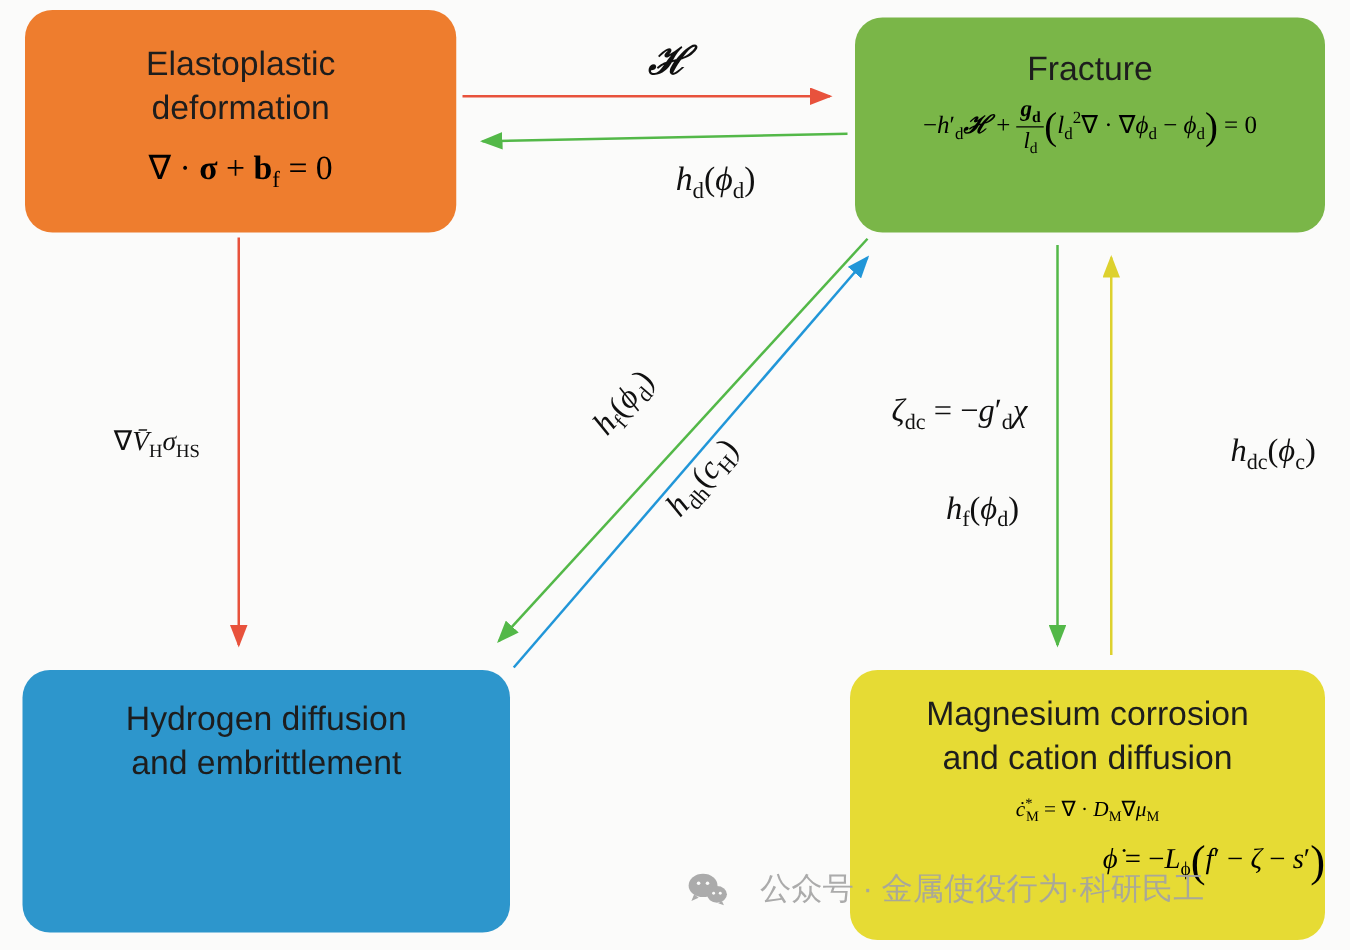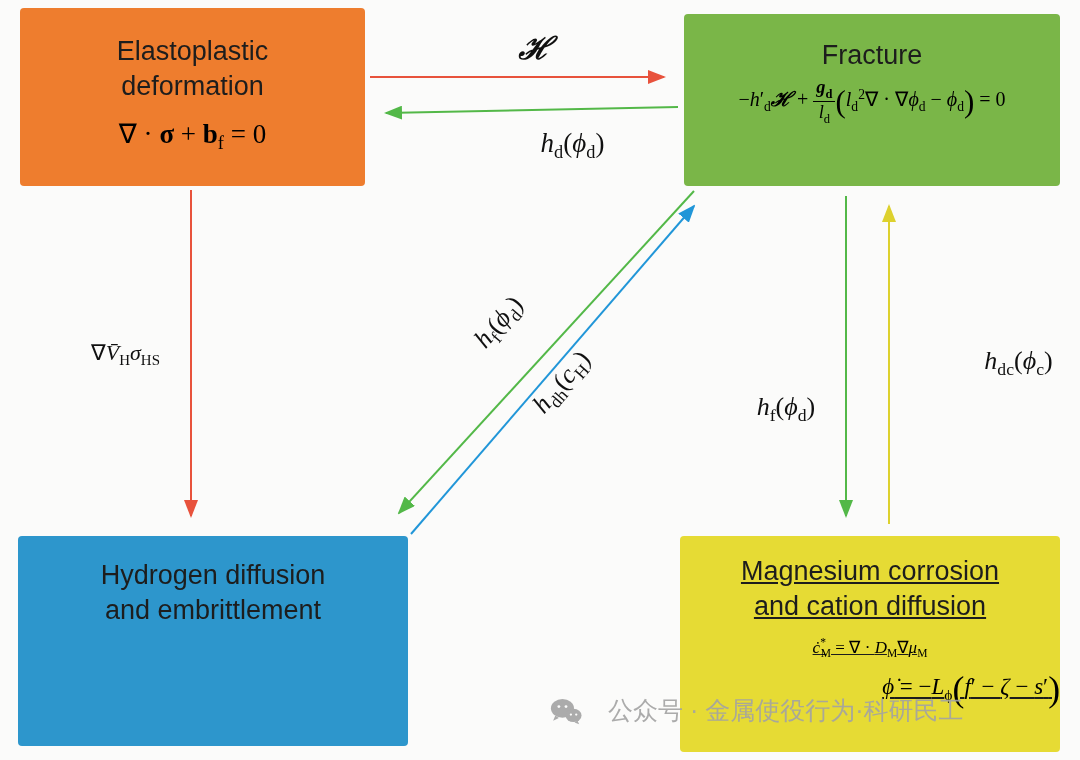--- a/index.html
+++ b/index.html
@@ -7,21 +7,21 @@
     width:1080px;height:760px;
     background:#f7f7f5;
     font-family:"Liberation Sans", sans-serif;
     overflow:hidden;
   }
   #canvas{position:relative;width:1080px;height:760px;background:#fbfbfa;}
   #arrow-layer{position:absolute;inset:0;pointer-events:none;}
 
   .box{
     position:absolute;
-    border-radius:4px;
+    border-radius:22px;
     text-align:center;
     color:var(--title-text);
     box-sizing:border-box;
   }
   .box .title{
     font-size:27px;
     line-height:1.3;
     font-weight:400;
     color:var(--title-text);
   }
@@ -33,21 +33,21 @@
 
   #box-elastoplastic{left:20px;top:8px;width:345px;height:178px;background:var(--box-orange);padding-top:26px;}
   #box-elastoplastic .eq{font-size:27px;margin-top:14px;}
 
   #box-fracture{left:684px;top:14px;width:376px;height:172px;background:var(--box-green);padding-top:24px;}
   #box-fracture .eq{font-size:20px;margin-top:4px;}
 
   #box-hydrogen{left:18px;top:536px;width:390px;height:210px;background:var(--box-blue);padding-top:22px;}
   #box-hydrogen .eq{font-size:19px;margin-top:16px;}
 
-  #box-magnesium{left:680px;top:536px;width:380px;height:216px;background:var(--box-yellow);padding-top:18px;text-decoration:underline;}
+  #box-magnesium{left:680px;top:536px;width:380px;height:216px;background:var(--box-yellow);padding-top:18px;}
   #box-magnesium .eq{font-size:17px;}
   #box-magnesium .eq2{font-size:23px;margin-top:8px;text-align:right;}
 
   .frac{display:inline-block;vertical-align:middle;text-align:center;font-size:0.92em;}
   .frac .num{display:block;border-bottom:1.4px solid currentColor;padding:0 3px;line-height:1.15;font-weight:bold;}
   .frac .den{display:block;padding:0 3px;line-height:1.15;}
   .paren{font-size:1.55em;vertical-align:middle;font-weight:300;}
   sub,sup{font-size:0.68em;}
   sub.tight{margin-left:-0.45em;}
 
@@ -126,20 +126,21 @@
     <div class="title">Magnesium corrosion<br>and cation diffusion</div>
     <div class="eq"><i>ċ</i><sup>*</sup><sub class="tight">M</sub> = ∇ · <i>D</i><sub>M</sub>∇<i>μ</i><sub>M</sub></div>
     <div class="eq eq2"><i>ϕ̇</i> = −<i>L</i><sub>ϕ</sub><span class="paren">(</span><i>f</i>′ − <i>ζ</i> − <i>s</i>′<span class="paren">)</span></div>
   </div>
 
   <div class="lbl" id="lbl-history"><b><i>ℋ</i></b></div>
   <div class="lbl" id="lbl-gradv">∇<i>V̄</i><sub>H</sub><i>σ</i><sub>HS</sub></div>
   <div class="lbl" id="lbl-hd"><i>h</i><sub>d</sub>(<i>ϕ</i><sub>d</sub>)</div>
   <div class="lbl" id="lbl-hf-left"><i>h</i><sub>f</sub>(<i>ϕ</i><sub>d</sub>)</div>
   <div class="lbl" id="lbl-hdh"><i>h</i><sub>dh</sub>(<i>c</i><sub>H</sub>)</div>
+  <div class="lbl" id="lbl-zeta"><i>ζ</i><sub>dc</sub> = −<i>g</i>′<sub>d</sub><i>χ</i></div>
   <div class="lbl" id="lbl-hf-right"><i>h</i><sub>f</sub>(<i>ϕ</i><sub>d</sub>)</div>
   <div class="lbl" id="lbl-hdc"><i>h</i><sub>dc</sub>(<i>ϕ</i><sub>c</sub>)</div>
 
   <div id="watermark">
     <svg width="32" height="28" viewBox="0 0 36 30">
       <ellipse cx="14" cy="12" rx="13" ry="10.5" fill="currentColor"></ellipse>
       <path d="M6 20 l-2.5 6 6.5-3z" fill="currentColor"></path>
       <ellipse cx="26.5" cy="20" rx="9" ry="7.5" fill="currentColor"></ellipse>
       <path d="M31 26 l1.8 3.8 -5.2-1.8z" fill="currentColor"></path>
       <circle cx="10" cy="10" r="1.6" fill="#fbfbfa"></circle>

